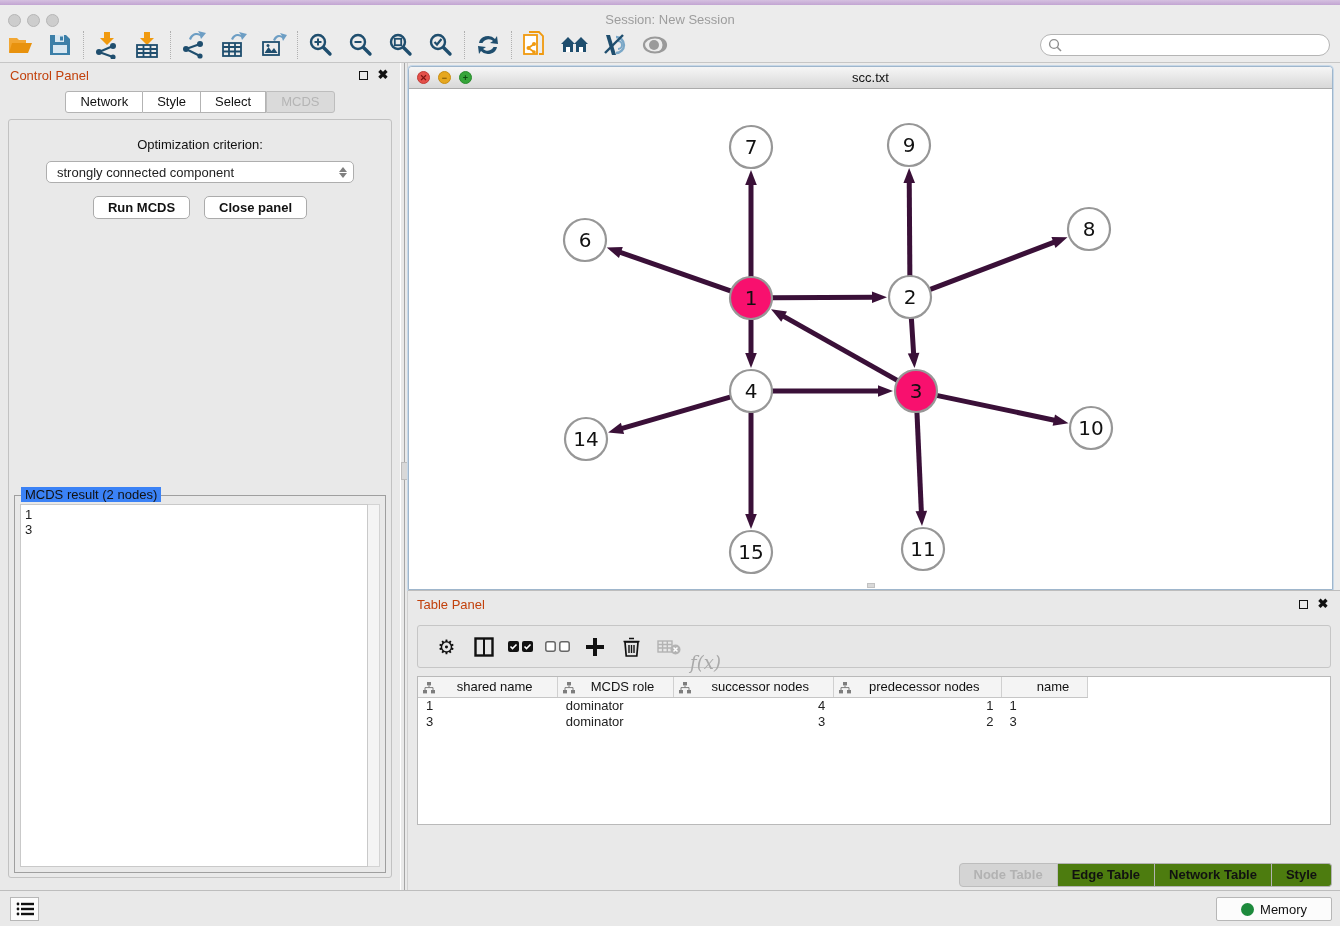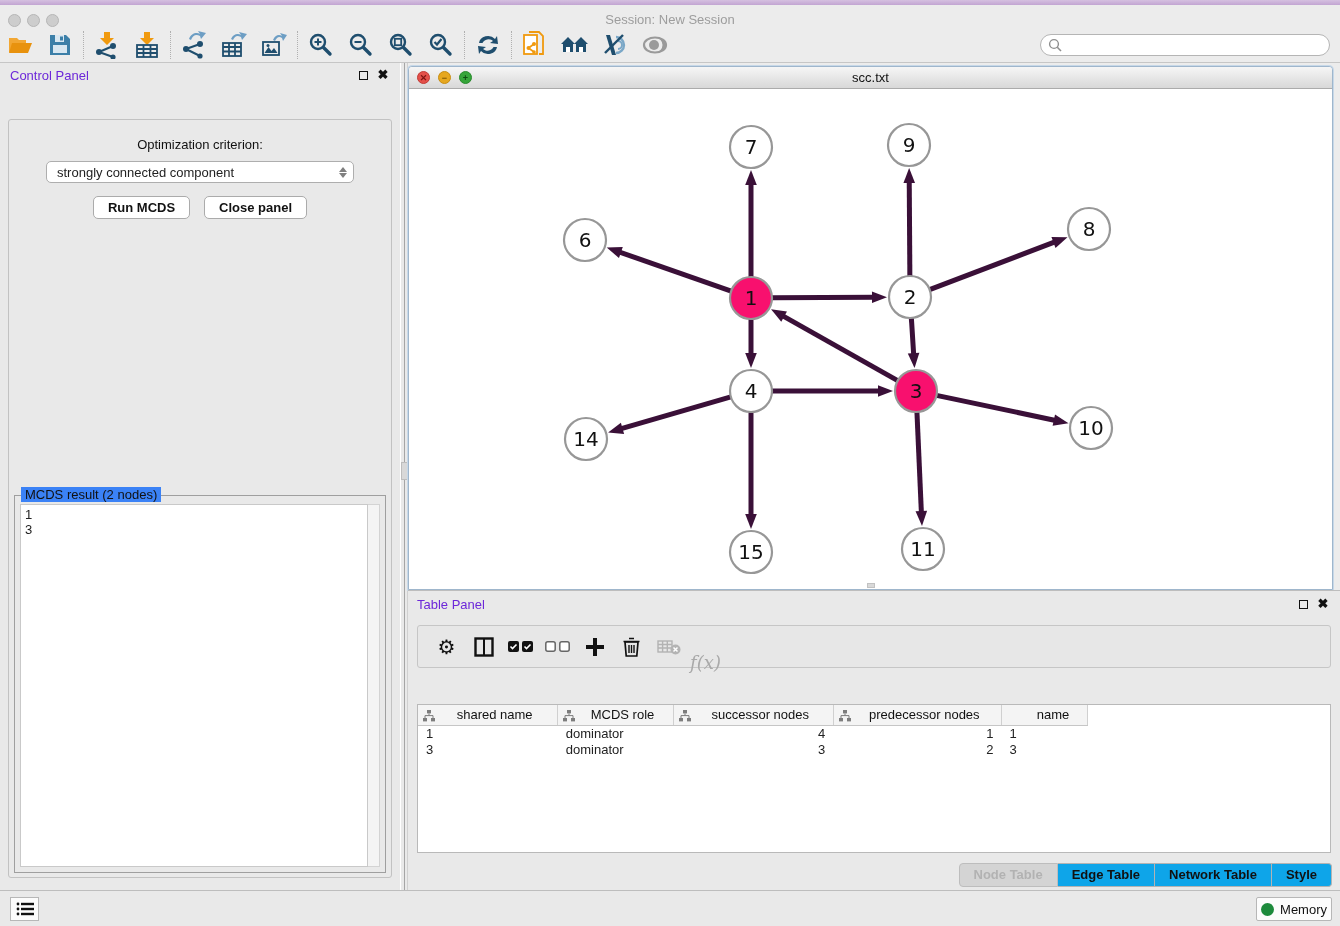--- a/index.html
+++ b/index.html
@@ -37,21 +37,21 @@
   }
   .search-glass { position:absolute; left:8px; top:4px; }
 
   
   .control-panel { top:63px; left:0; width:400px; bottom:36px; background:#e9e9e9; }
   .v-splitter { top:63px; left:400px; width:8px; bottom:36px; background:#e9e9e9; border-left:1px solid #ffffff; border-right:1px solid #d0d0d0; }
   .v-splitter .bar { position:absolute; left:3px; top:0; bottom:0; width:1px; background:#a5a5a5; }
   .v-splitter .grip { position:absolute; left:0px; top:399px; width:7px; height:18px; background:#d8d8d8; border:1px solid #bdbdbd; }
 
   .panel-head { display:flex; align-items:center; height:24px; padding:0 10px; }
-  .panel-title { font-size:13px; color:#6d28d9; }
+  .panel-title { font-size:13px; color:#c2410c; }
   .panel-head .spacer { flex:1; }
   .mini-btn { width:14px; height:14px; margin-left:6px; display:flex; align-items:center; justify-content:center; font-weight:bold; color:#111; }
   .float-box { width:9px; height:9px; border:1.5px solid #111; }
   .close-x { font-size:13px; line-height:10px; }
 
   
   .cp-tabs { display:flex; justify-content:center; margin-top:4px; }
   .cp-tab {
     border:1px solid #b3b3b3; border-left:none; background:#fff;
     padding:2px 14px 3px; font-size:13px; color:#111;
@@ -121,47 +121,47 @@
   .tp-toolbar {
     position:absolute; left:9px; right:9px; top:34px; height:43px;
     border:1px solid #c6c6c6; border-radius:3px; background:#e7e7e7;
     display:flex; align-items:center; padding-left:10px; gap:0;
   }
   .tp-tool { width:37px; height:34px; display:flex; align-items:center; justify-content:center; }
   .gear-glyph { font-size:20px; color:#111; }
   .fx-label { font-family:"DejaVu Serif", serif; font-style:italic; font-size:18px; color:#a9a9a9;margin-top:32px; }
   .tp-table {
     position:absolute; left:9px; right:9px; top:85px; height:149px;
-    background:#fff; border:1px solid #b9b9b9; overflow:hidden;margin-top:28px;
+    background:#fff; border:1px solid #b9b9b9; overflow:hidden;
   }
   table.grid { border-collapse:collapse; width:670px; table-layout:fixed; }
   table.grid th {
     height:20px; background:#f4f4f4; border-right:1px solid #d0d0d0; border-bottom:1px solid #c6c6c6;
     font-weight:normal; font-size:13px; color:#111; position:relative; text-align:center; padding:0 4px 0 18px;
   }
   table.grid th .col-icon { position:absolute; left:5px; top:5px; }
   table.grid td { height:16px; font-size:13px; padding:0 8px; white-space:nowrap; }
   td.num { text-align:right; }
   .tp-tabs { position:absolute; left:0; right:8px; top:272px; display:flex; justify-content:flex-end; }
   .tp-tab {
-    border:1px solid #b3b3b3; border-left:none; background:#0ea5e9; padding:3px 14px 4px; font-size:13px; font-weight:bold; color:#111;
+    border:1px solid #b3b3b3; border-left:none; background:#4d7c0f; padding:3px 14px 4px; font-size:13px; font-weight:bold; color:#111;
   }
   .tp-tab:first-child { border-left:1px solid #b3b3b3; border-radius:4px 0 0 4px; }
   .tp-tab:last-child { border-radius:0 4px 4px 0; }
   .tp-tab.active { background:#d4d4d4; color:#b2b2b2; border-color:#bdbdbd; }
 
   
   .statusbar { position:absolute; left:0; right:0; bottom:0; height:36px; background:#e9e9e9; border-top:1px solid #bdbdbd; }
   .list-btn {
     position:absolute; left:10px; top:6px; width:29px; height:24px; background:#fcfcfc;
     border:1px solid #b7b7b7; display:flex; align-items:center; justify-content:center;
   }
   .memory-btn {
     position:absolute; right:8px; top:6px; height:24px; background:#fcfcfc;
-    border:1px solid #b7b7b7; border-radius:2px; display:flex; align-items:center; gap:6px; padding:0 4px;
+    border:1px solid #b7b7b7; border-radius:2px; display:flex; align-items:center; gap:6px; padding:0 24px;
     font-size:13px; color:#111;
   }
   .mem-dot { width:13px; height:13px; border-radius:50%; background:#1d8a3c; }
   svg { display:block; }
 </style>
 </head>
 <body>
 
 <div class="abs top-strip"></div>
 <div class="abs titlebar">
@@ -314,20 +314,26 @@
 </div>
 
 <div class="abs control-panel">
   <div class="panel-head">
     <span class="panel-title">Control Panel</span>
     <span class="spacer"></span>
     <span class="mini-btn">
         <span class="float-box"></span>
       </span>
     <span class="mini-btn close-x">✖</span>
+  </div>
+  <div class="cp-tabs">
+    <div class="cp-tab">Network</div>
+    <div class="cp-tab">Style</div>
+    <div class="cp-tab">Select</div>
+    <div class="cp-tab disabled-active">MCDS</div>
   </div>
   <div class="cp-body">
     <div class="opt-label">Optimization criterion:</div>
     <div class="combo">
       <span class="lbl">strongly connected component</span>
       <span class="chevrons">
           <i class="up"></i>
           <i class="down"></i>
         </span>
     </div>

